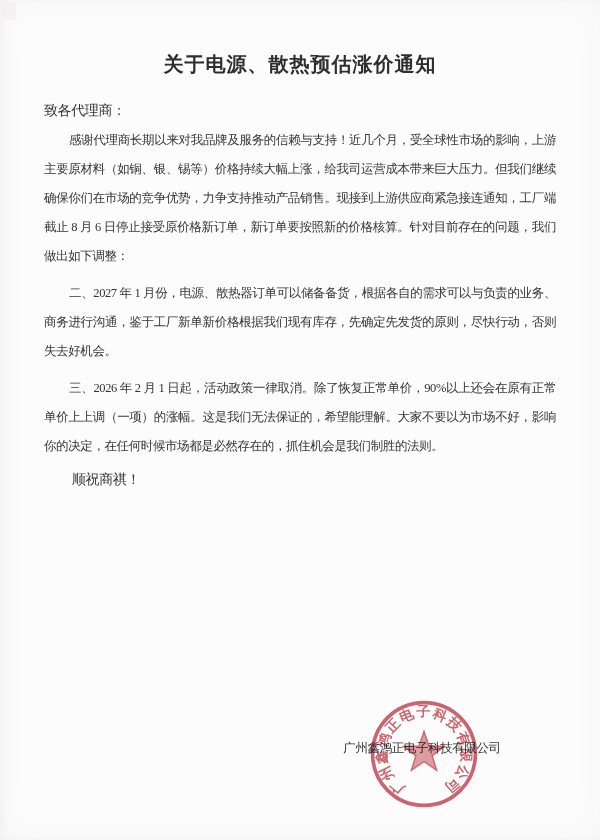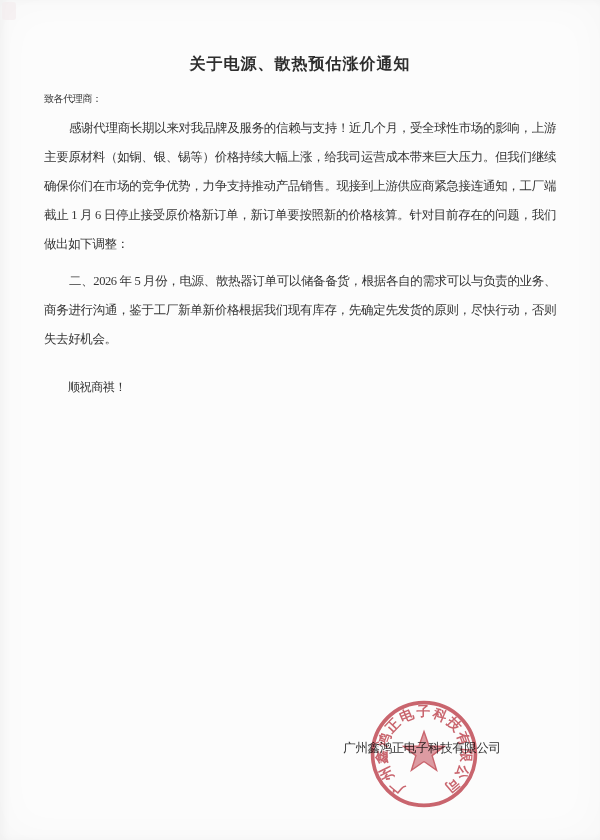--- a/index.html
+++ b/index.html
@@ -19,46 +19,46 @@
   .corner-artifact{
     position:absolute;left:2px;top:2px;width:14px;height:18px;
     background:#f3edee;border-radius:3px;opacity:.7;
   }
   .content{
     position:absolute;left:44px;top:0;width:512px;
   }
   .doc-title{
     margin-top:50px;
     text-align:center;
-    font-size:16px;
+    font-size:20px;
     font-weight:700;
     letter-spacing:1px;
     line-height:28px;
     color:#2e2e2e;
   }
   .salutation{
-    margin-top:8px;
-    font-size:10px;
+    margin-top:20px;
+    font-size:14px;
     letter-spacing:-0.4px;
     line-height:26px;
   }
   .body-par{
     margin:0;
     padding:0;
     margin-top:8px;
     font-size:12.5px;
     letter-spacing:-0.4px;
     line-height:29px;
     text-indent:2em;
     text-align:justify;
   }
   .body-par.first{margin-top:2px;}
   .closing{
-    margin-top:19px;
-    font-size:12px;
+    margin-top:4px;
+    font-size:14px;
     letter-spacing:-0.4px;
     line-height:29px;
     text-indent:2em;
   }
   .sig-company{
     position:absolute;left:341px;top:740px;width:162px;
     text-align:center;font-size:12.5px;letter-spacing:-0.4px;color:#333;z-index:2;
   }
   .sig-date{
     position:absolute;left:341px;top:772px;width:162px;
@@ -73,22 +73,23 @@
 <body>
 
 <div class="page">
 
   <div class="corner-artifact"></div>
 
   <div class="content">
     <div class="doc-title">关于电源、散热预估涨价通知</div>
     <div class="salutation">致各代理商：</div>
 
-    <p class="body-par first">感谢代理商长期以来对我品牌及服务的信赖与支持！近几个月，受全球性市场的影响，上游主要原材料（如铜、银、锡等）价格持续大幅上涨，给我司运营成本带来巨大压力。但我们继续确保你们在市场的竞争优势，力争支持推动产品销售。现接到上游供应商紧急接连通知，工厂端截止 1 月 6 日停止接受原价格新订单，新订单要按照新的价格核算。针对目前存在的问题，我们做出如下调整：</p>
-    <p class="body-par">二、2026 年 5 月份，电源、散热器订单可以储备备货，根据各自的需求可以与负责的业务、商务进行沟通，鉴于工厂新单新价格根据我们现有库存，先确定先发货的原则，尽快行动，否则失去好机会。</p>
+    <p class="body-par first">感谢代理商长期以来对我品牌及服务的信赖与支持！近几个月，受全球性市场的影响，上游主要原材料（如铜、银、锡等）价格持续大幅上涨，给我司运营成本带来巨大压力。但我们继续确保你们在市场的竞争优势，力争支持推动产品销售。现接到上游供应商紧急接连通知，工厂端截止 8 月 6 日停止接受原价格新订单，新订单要按照新的价格核算。针对目前存在的问题，我们做出如下调整：</p>
+    <p class="body-par">二、2027 年 1 月份，电源、散热器订单可以储备备货，根据各自的需求可以与负责的业务、商务进行沟通，鉴于工厂新单新价格根据我们现有库存，先确定先发货的原则，尽快行动，否则失去好机会。</p>
+    <p class="body-par">三、2026 年 2 月 1 日起，活动政策一律取消。除了恢复正常单价，90%以上还会在原有正常单价上上调（一项）的涨幅。这是我们无法保证的，希望能理解。大家不要以为市场不好，影响你的决定，在任何时候市场都是必然存在的，抓住机会是我们制胜的法则。</p>
 
     <div class="closing">顺祝商祺！</div>
   </div>
 
   <div class="sig-company">广州鑫鸿正电子科技有限公司</div>
 
   <div class="seal">
     <svg viewBox="0 0 110 110" width="112" height="112">
       <defs>
         <path id="arcpath" d="M 55 92 A 37 37 0 1 1 55.05 92"></path>

